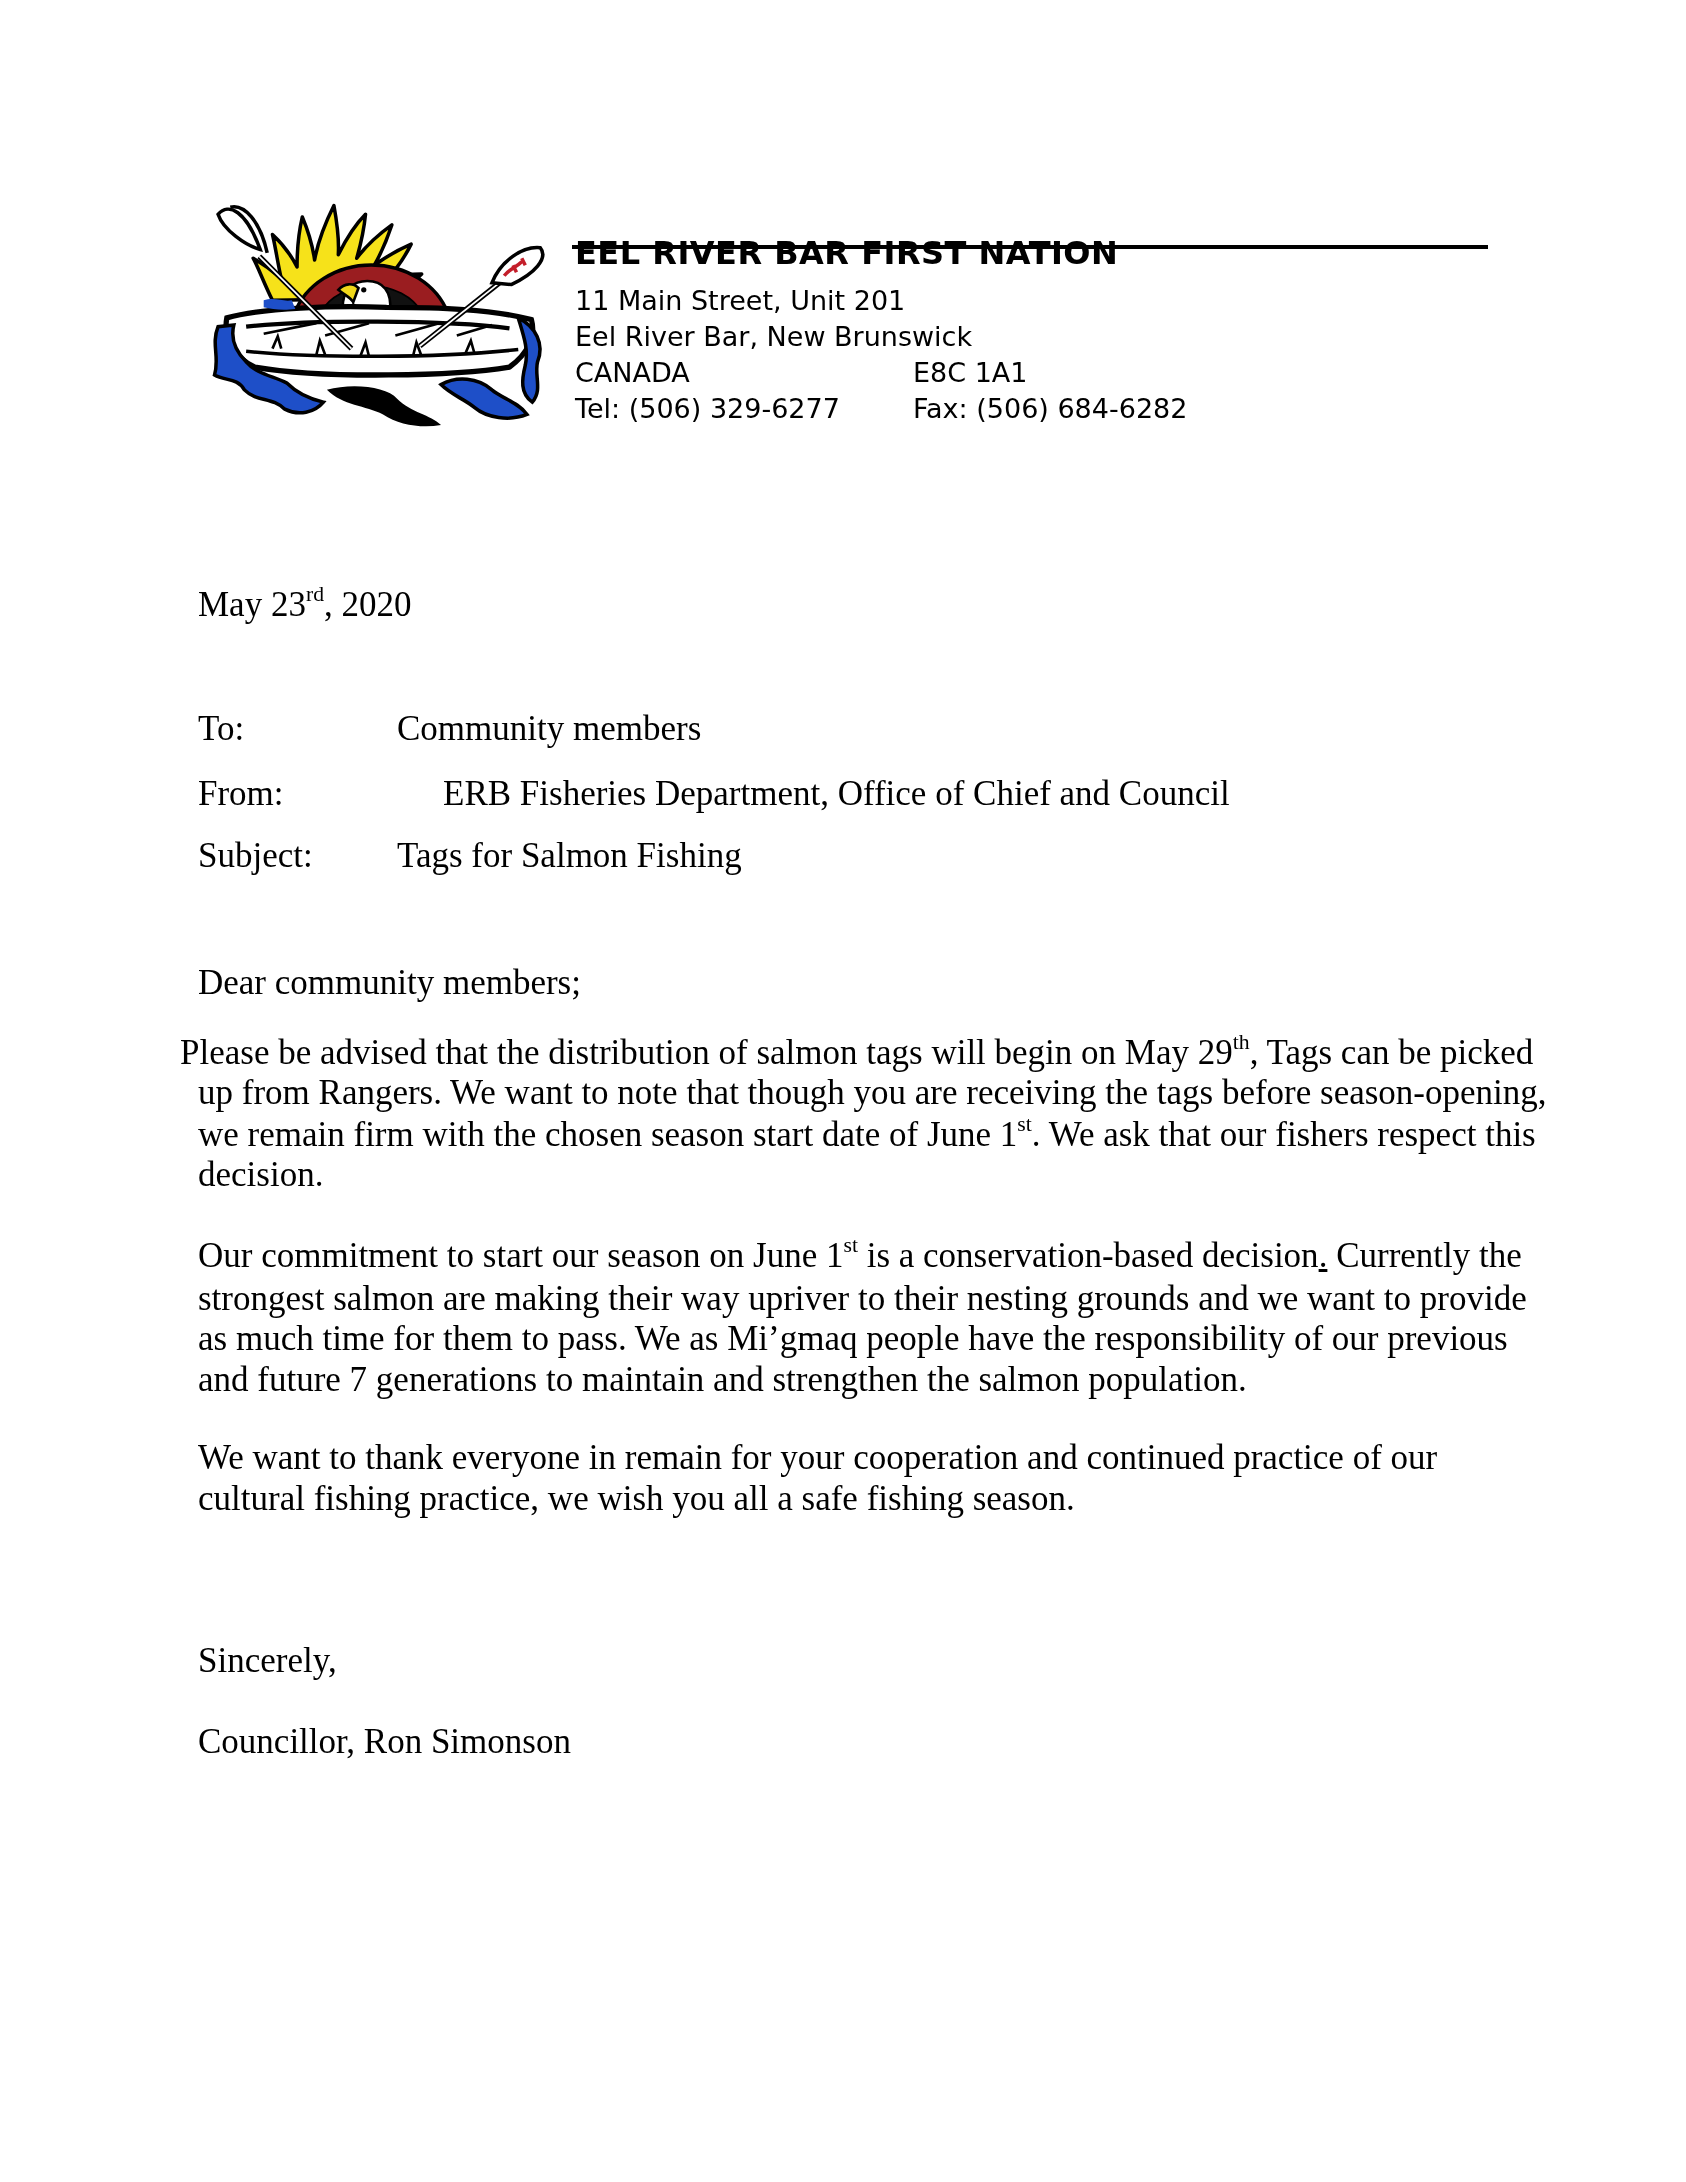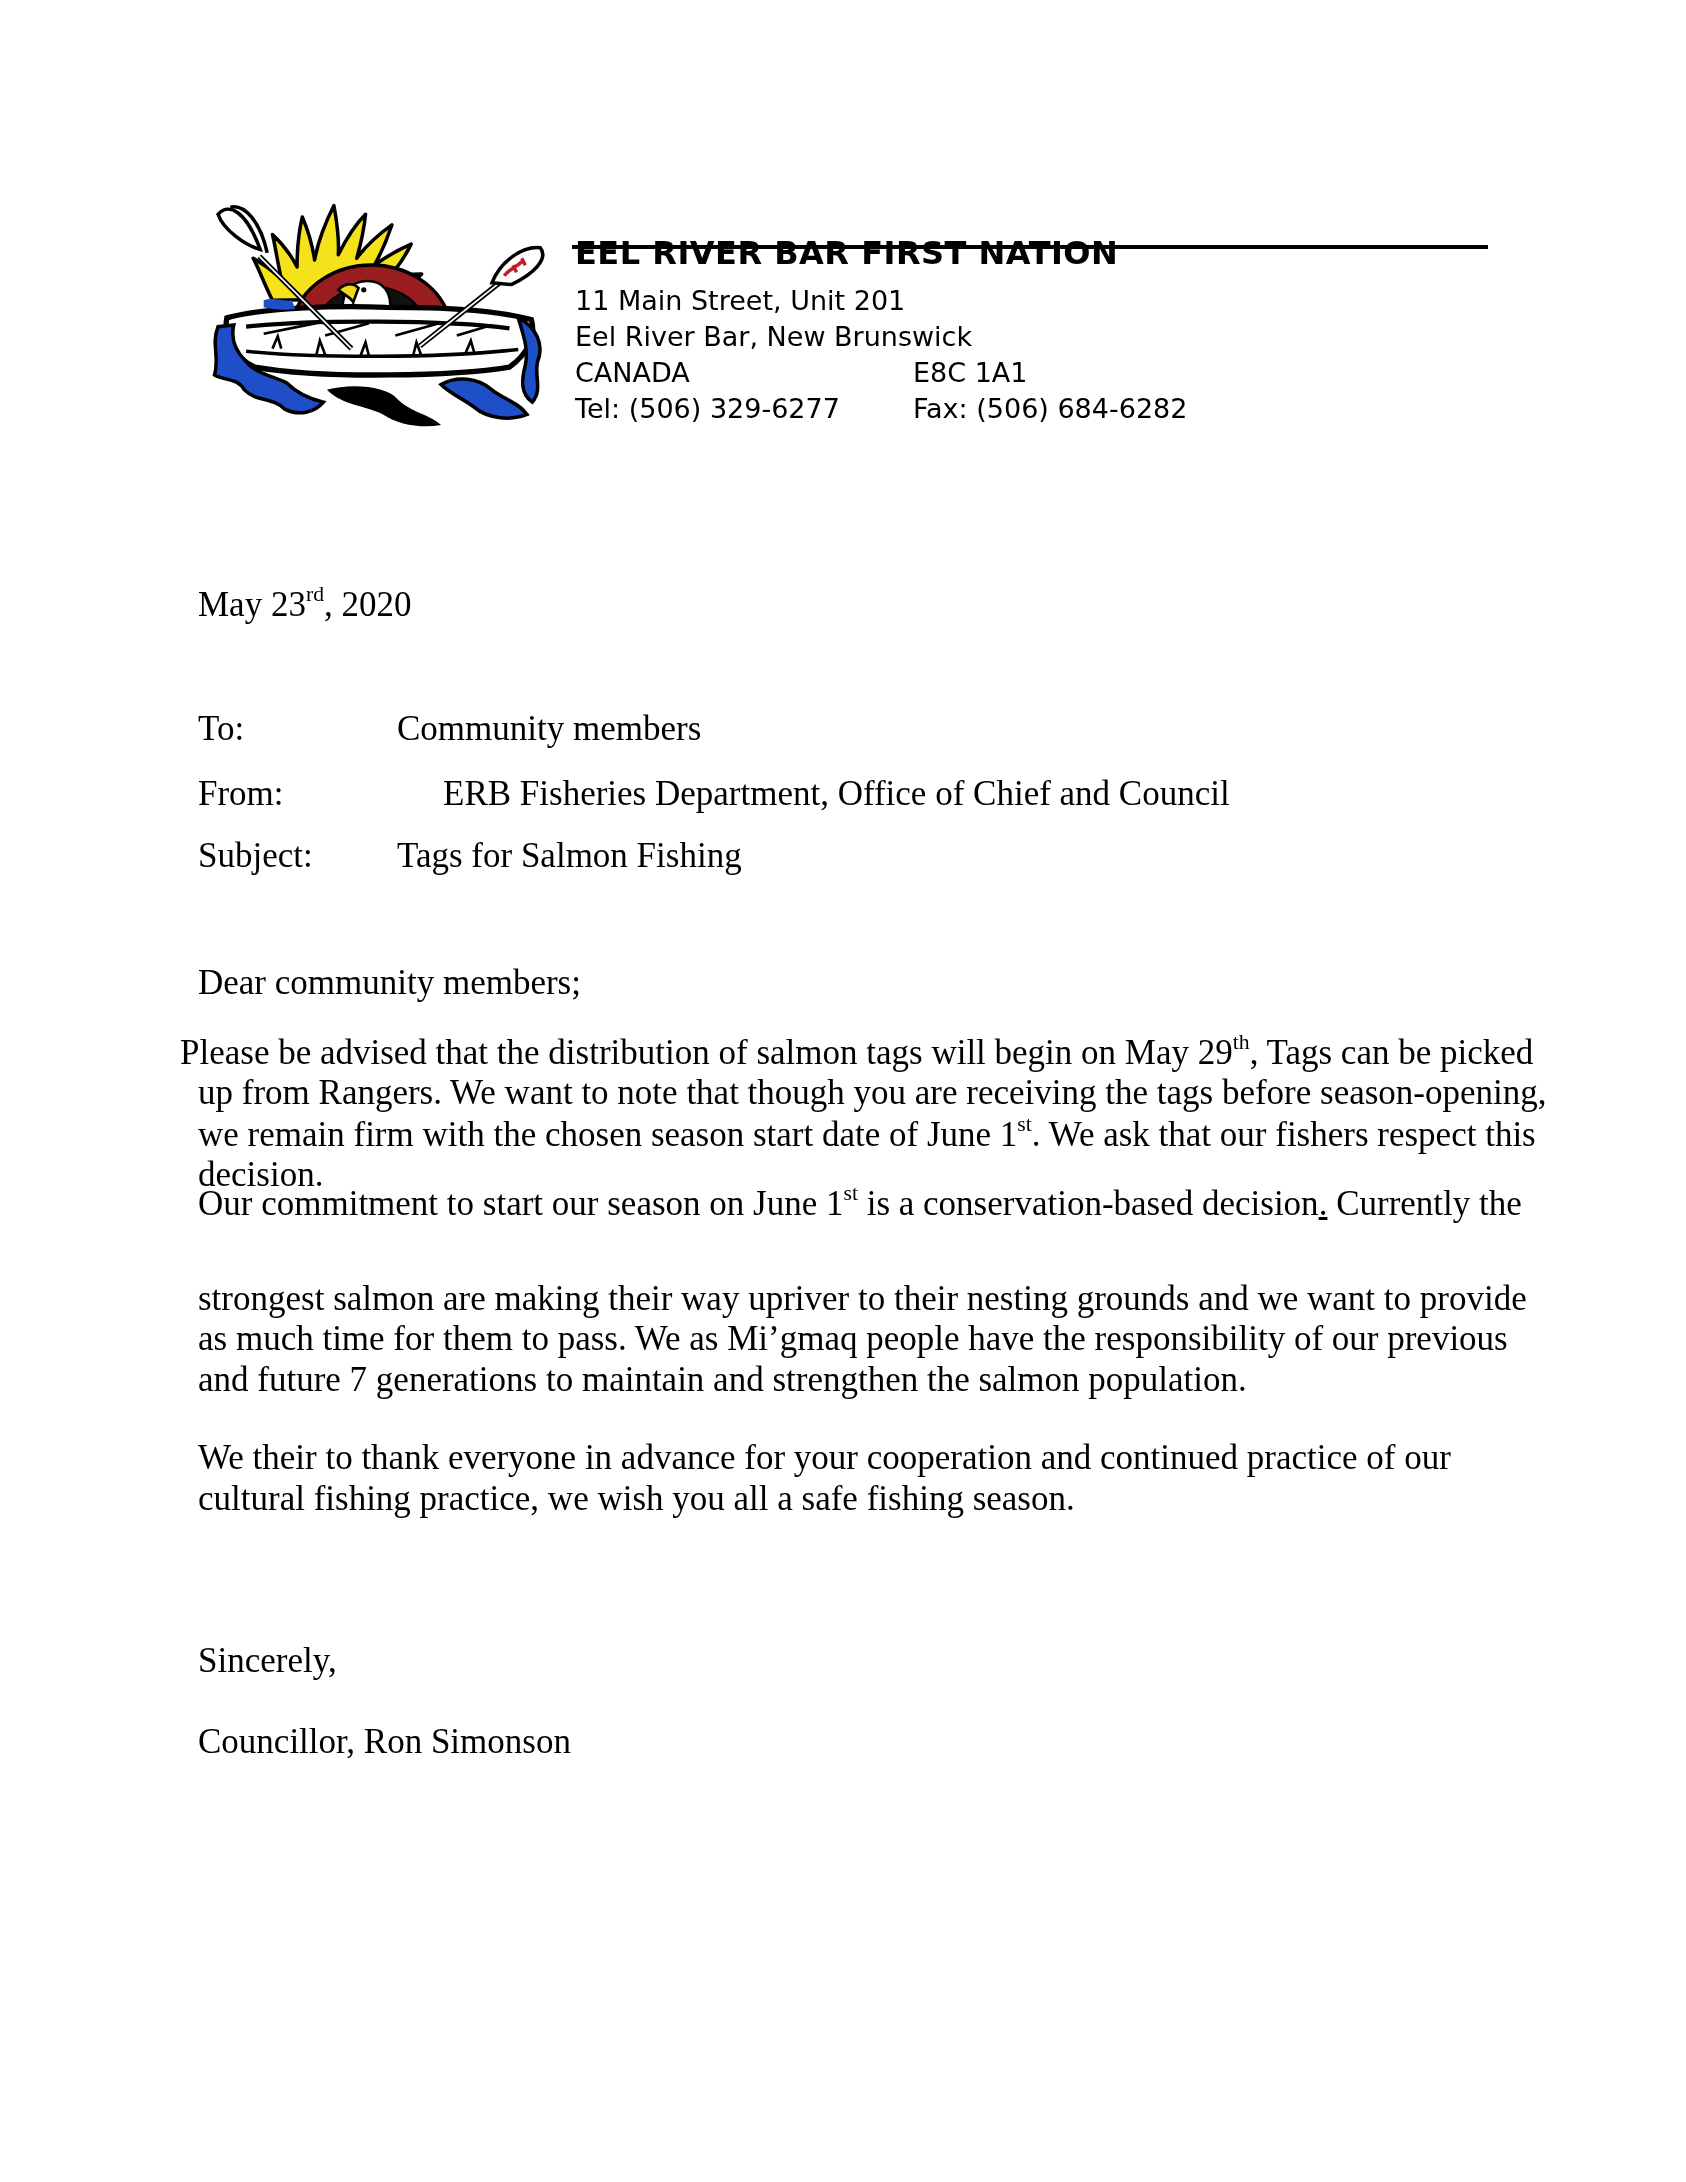--- a/index.html
+++ b/index.html
@@ -86,26 +86,26 @@
 <div class="abs serif" style="left:198px; top:965px;">Dear community members;</div>
 
 <div>
   <div class="abs serif" style="left:180px; top:1035px;"><span>Please be advised that the distribution of salmon tags will begin on May 29</span><sup>th</sup><span>, Tags can be picked</span></div>
   <div class="abs serif" style="left:198px; top:1075px;">up from Rangers. We want to note that though you are receiving the tags before season-opening,</div>
   <div class="abs serif" style="left:198px; top:1117px;"><span>we remain firm with the chosen season start date of June 1</span><sup>st</sup><span>. We ask that our fishers respect this</span></div>
   <div class="abs serif" style="left:198px; top:1157px;">decision.</div>
 </div>
 
 <div>
-  <div class="abs serif" style="left:198px; top:1186px;"><span>Our commitment to start our season on June 1</span><sup>st</sup><span> is a conservation-based decision</span><span class="uline">.</span><span> Currently the</span></div>
+  <div class="abs serif" style="left:198px; top:1238px;"><span>Our commitment to start our season on June 1</span><sup>st</sup><span> is a conservation-based decision</span><span class="uline">.</span><span> Currently the</span></div>
   <div class="abs serif" style="left:198px; top:1281px;">strongest salmon are making their way upriver to their nesting grounds and we want to provide</div>
   <div class="abs serif" style="left:198px; top:1321px;">as much time for them to pass. We as Mi’gmaq people have the responsibility of our previous</div>
   <div class="abs serif" style="left:198px; top:1362px;">and future 7 generations to maintain and strengthen the salmon population.</div>
 </div>
 
 <div>
-  <div class="abs serif" style="left:198px; top:1440px;">We their to thank everyone in advance for your cooperation and continued practice of our</div>
+  <div class="abs serif" style="left:198px; top:1440px;">We want to thank everyone in remain for your cooperation and continued practice of our</div>
   <div class="abs serif" style="left:198px; top:1481px;">cultural fishing practice, we wish you all a safe fishing season.</div>
 </div>
 
 <div class="abs serif" style="left:198px; top:1643px;">Sincerely,</div>
 <div class="abs serif" style="left:198px; top:1724px;">Councillor, Ron Simonson</div>
 
 
 </body></html>

